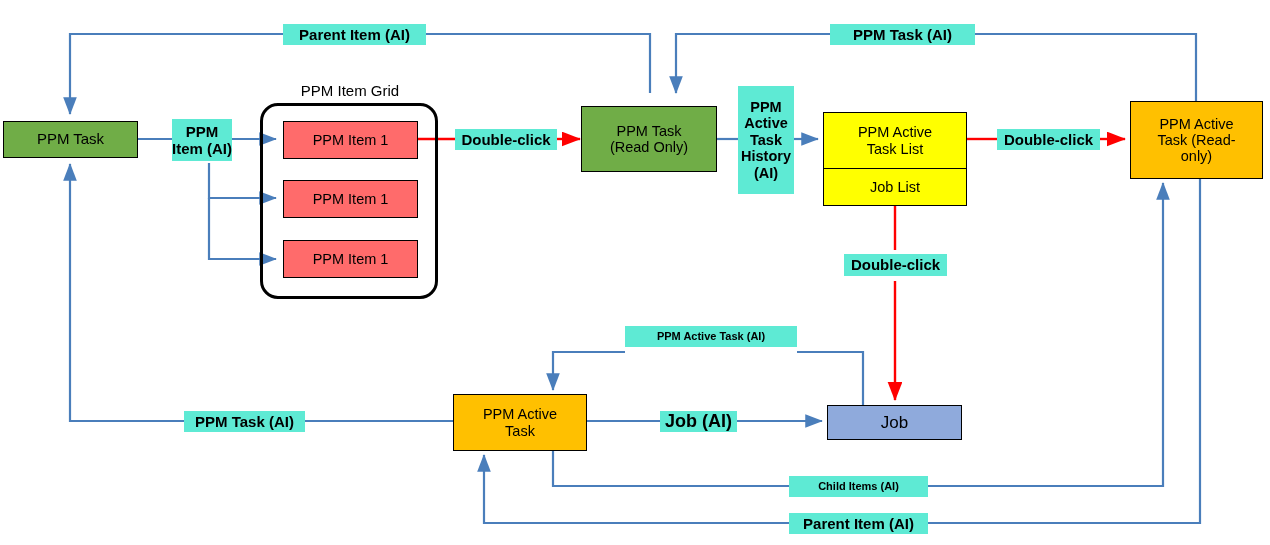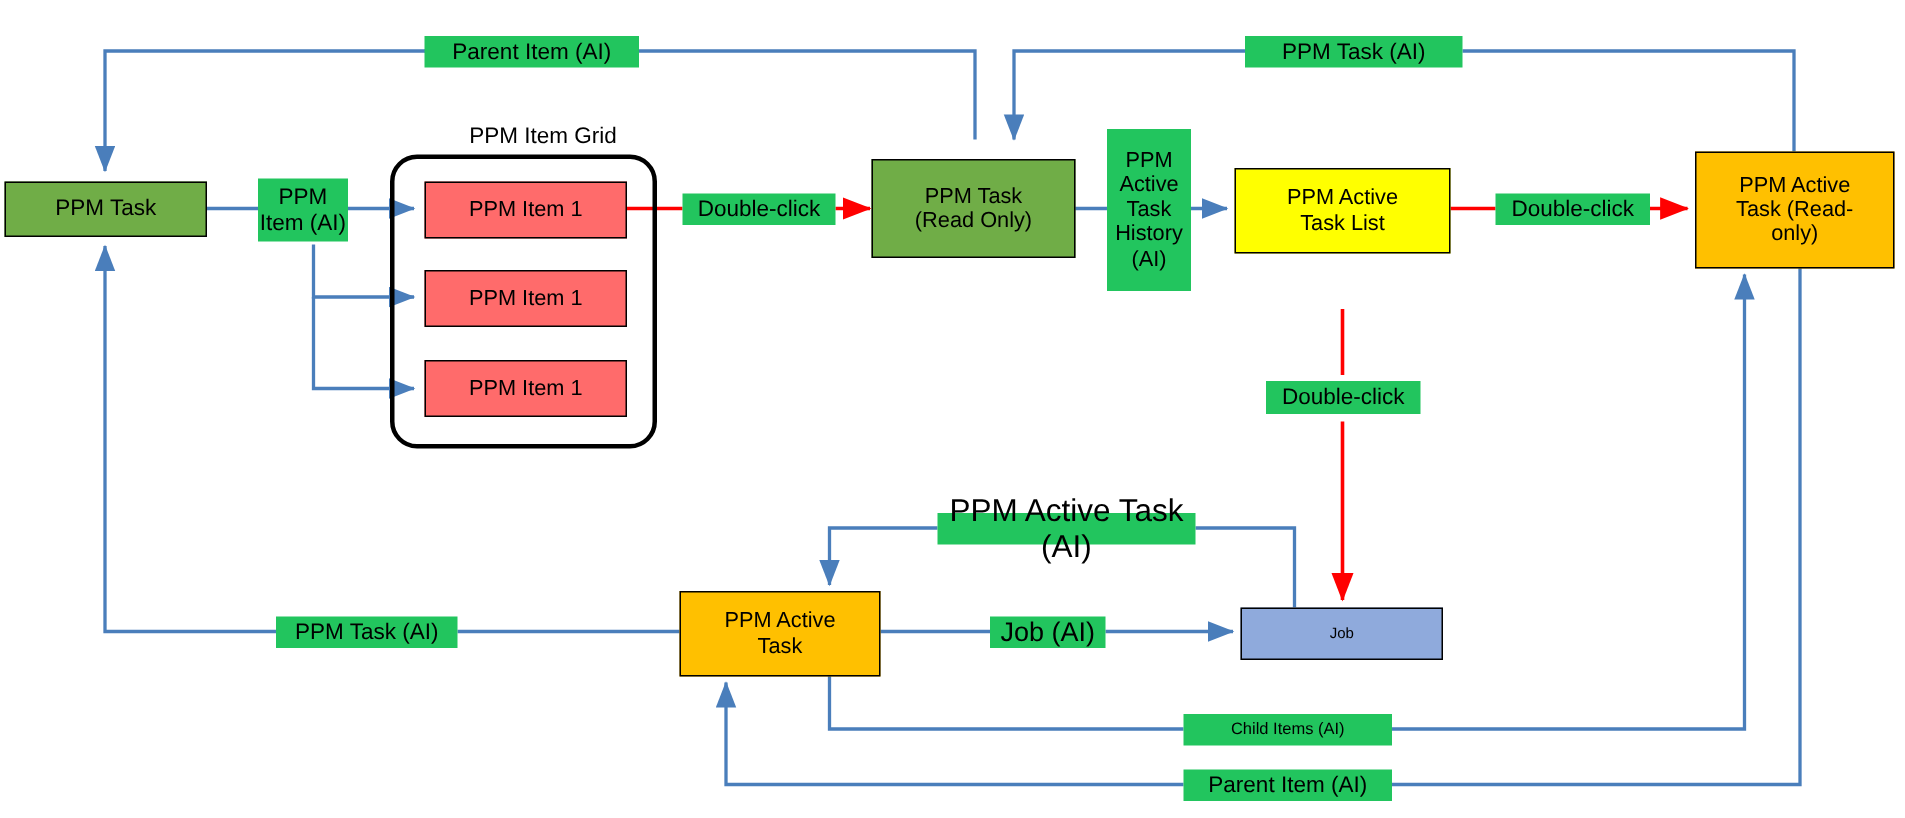--- a/index.html
+++ b/index.html
@@ -2,21 +2,21 @@
 <html><head>
 <meta charset="utf-8">
 <style>
   html,body{margin:0;padding:0;background:#ffffff;}
   body{font-family:"Liberation Sans",sans-serif;}
   #stage{position:relative;width:1270px;height:545px;background:#ffffff;overflow:hidden;}
   svg.wires{position:absolute;left:0;top:0;width:1270px;height:545px;}
   .node{position:absolute;box-sizing:border-box;display:flex;align-items:center;justify-content:center;
         text-align:center;color:#000;border:1.6px solid #000;line-height:1.12;}
   .lbl{position:absolute;color:#000;text-align:center;line-height:1.14;white-space:pre-line;
-       background:#22c55e;display:flex;align-items:center;justify-content:center;}
+       background:#5eead4;display:flex;align-items:center;justify-content:center;font-weight:bold;}
   .grid-box{position:absolute;box-sizing:border-box;border:3px solid #000;border-radius:18px;background:transparent;}
   .grid-title{position:absolute;color:#000;text-align:center;background:#fff;}
 </style>
 </head>
 <body>
 
 <div id="stage">
 
   <svg class="wires" viewBox="0 0 1270 545">
     <defs>
@@ -73,54 +73,57 @@
       <path d="M895,206 L895,250"></path>
       <path d="M895,281 L895,400" marker-end="url(#ar)"></path>
     </g>
   </svg>
 
   <div class="node" style="left:3px;top:121px;width:135px;height:37px;background:#70AD47;font-size:15px;">
     <span>PPM Task</span>
   </div>
 
   <div class="grid-box" style="left:260px;top:103px;width:178px;height:196px;"></div>
-  <div class="grid-title" style="left:274px;top:82px;width:176px;font-size:15px;">PPM Item Grid</div>
+  <div class="grid-title" style="left:262px;top:82px;width:176px;font-size:15px;">PPM Item Grid</div>
 
   <div class="node" style="left:283px;top:121px;width:135px;height:38px;background:#FF6B6B;font-size:14.5px;">
     <span>PPM Item 1</span>
   </div>
   <div class="node" style="left:283px;top:180px;width:135px;height:38px;background:#FF6B6B;font-size:14.5px;">
     <span>PPM Item 1</span>
   </div>
   <div class="node" style="left:283px;top:240px;width:135px;height:38px;background:#FF6B6B;font-size:14.5px;">
     <span>PPM Item 1</span>
   </div>
 
   <div class="node" style="left:581px;top:106px;width:136px;height:66px;background:#70AD47;font-size:14.5px;white-space:pre-line;">
     <span>PPM Task
 (Read Only)</span>
   </div>
 
   <div class="node" style="left:823px;top:112px;width:144px;height:57px;background:#FFFF00;font-size:14.5px;white-space:pre-line;">
     <span>PPM Active
 Task List</span>
   </div>
+  <div class="node" style="left:823px;top:168px;width:144px;height:38px;background:#FFFF00;font-size:14.5px;">
+    <span>Job List</span>
+  </div>
 
   <div class="node" style="left:1130px;top:101px;width:133px;height:78px;background:#FFC000;font-size:14.5px;white-space:pre-line;">
     <span>PPM Active
 Task (Read-
 only)</span>
   </div>
 
   <div class="node" style="left:453px;top:394px;width:134px;height:57px;background:#FFC000;font-size:14.5px;white-space:pre-line;">
     <span>PPM Active
 Task</span>
   </div>
 
-  <div class="node" style="left:827px;top:405px;width:135px;height:35px;background:#8FAADC;font-size:10px;">
+  <div class="node" style="left:827px;top:405px;width:135px;height:35px;background:#8FAADC;font-size:17px;">
     <span>Job</span>
   </div>
 
   <div class="lbl" style="left:283px;top:24px;width:143px;height:21px;font-size:15px;">Parent Item (AI)</div>
 
   <div class="lbl" style="left:830px;top:24px;width:145px;height:21px;font-size:15px;">PPM Task (AI)</div>
 
   <div class="lbl" style="left:172px;top:119px;width:60px;height:42px;font-size:15px;">PPM
 Item (AI)</div>
 
@@ -129,21 +132,21 @@
   <div class="lbl" style="left:738px;top:86px;width:56px;height:108px;font-size:14.5px;">PPM
 Active
 Task
 History
 (AI)</div>
 
   <div class="lbl" style="left:997px;top:129px;width:103px;height:21px;font-size:15px;">Double-click</div>
 
   <div class="lbl" style="left:844px;top:254px;width:103px;height:22px;font-size:15px;">Double-click</div>
 
-  <div class="lbl" style="left:625px;top:342px;width:172px;height:21px;font-size:21px;">PPM Active Task (AI)</div>
+  <div class="lbl" style="left:625px;top:326px;width:172px;height:21px;font-size:11px;">PPM Active Task (AI)</div>
 
   <div class="lbl" style="left:660px;top:411px;width:77px;height:21px;font-size:18px;">Job (AI)</div>
 
   <div class="lbl" style="left:184px;top:411px;width:121px;height:21px;font-size:15px;">PPM Task (AI)</div>
 
   <div class="lbl" style="left:789px;top:476px;width:139px;height:21px;font-size:11px;">Child Items (AI)</div>
 
   <div class="lbl" style="left:789px;top:513px;width:139px;height:21px;font-size:15px;">Parent Item (AI)</div>
 
 </div>

